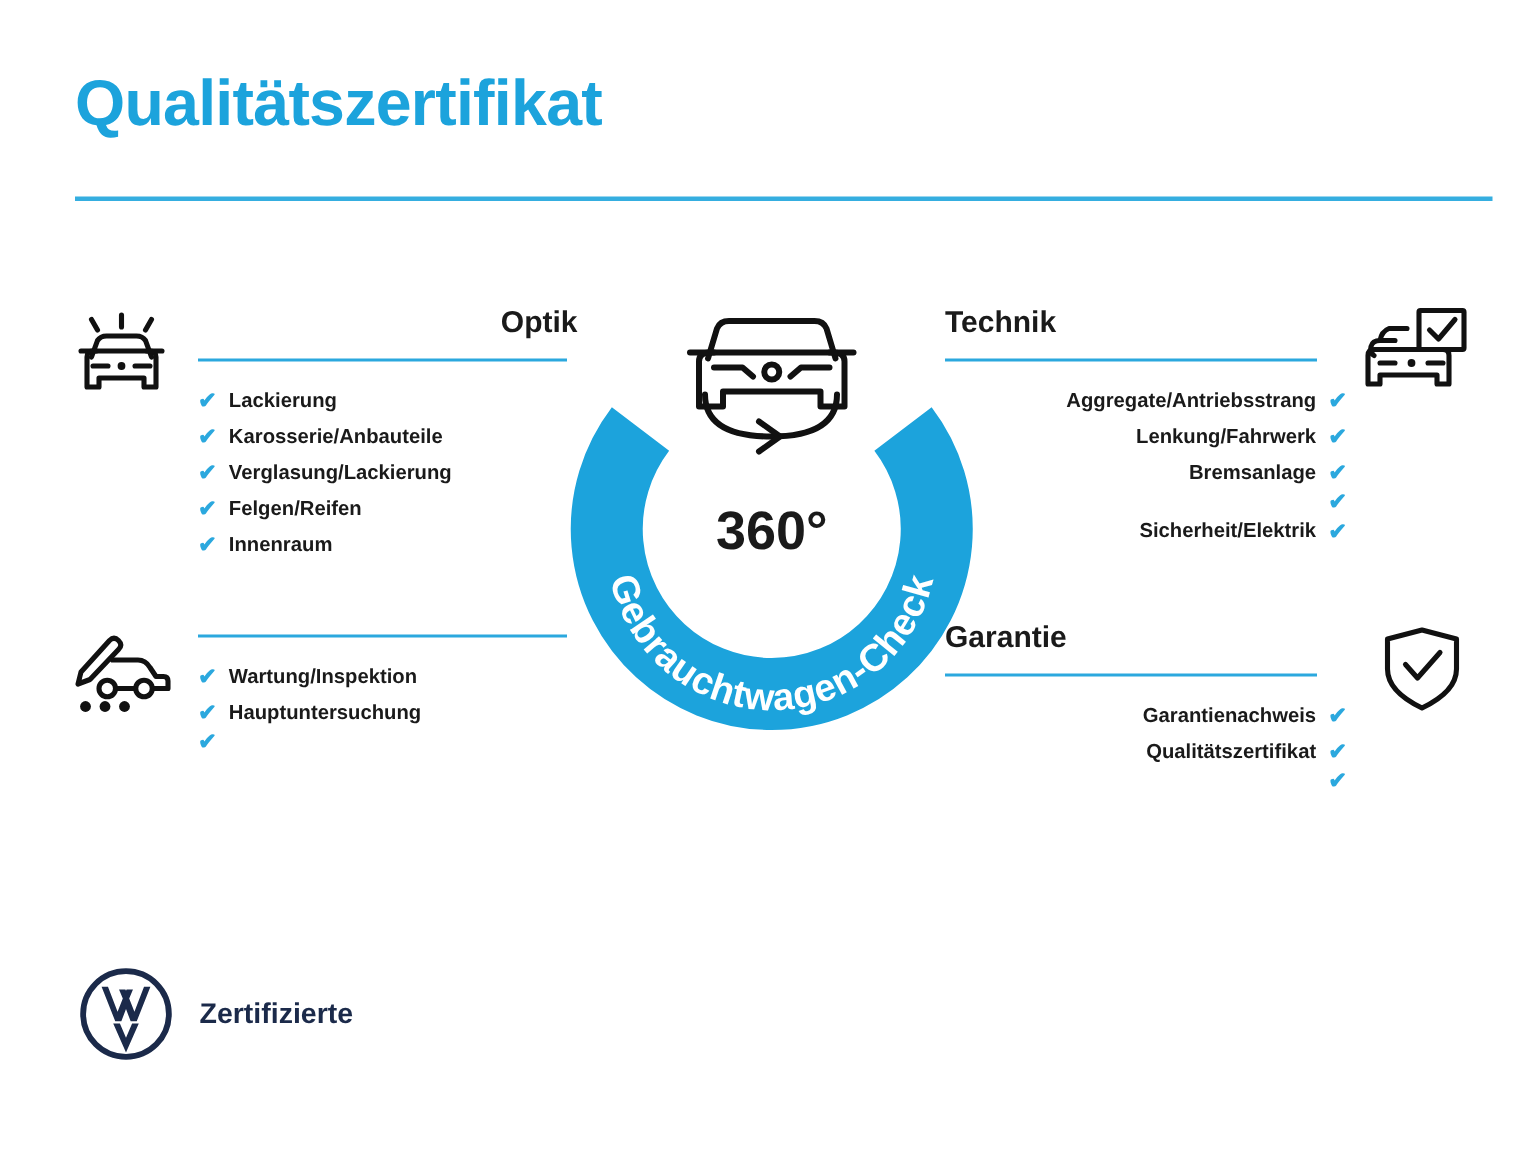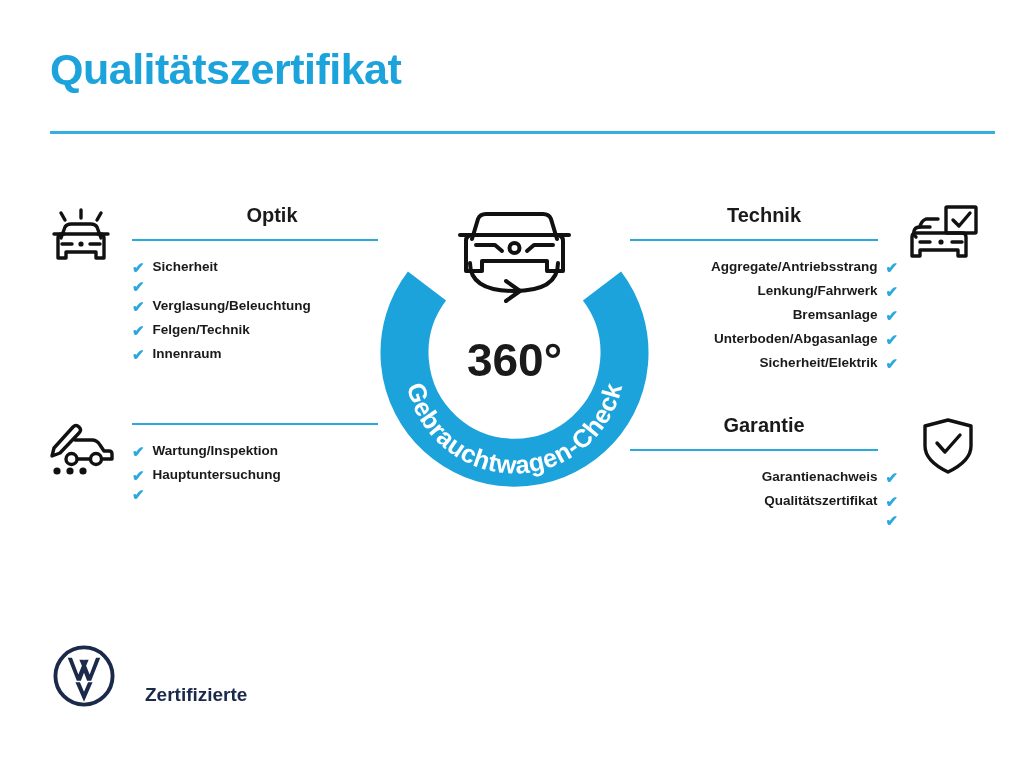--- a/index.html
+++ b/index.html
@@ -54,22 +54,22 @@
   .block-topright { top: 205px; }
   .block-botright { top: 415px; }
 
   .block-heading {
     font-size: 20px;
     font-weight: bold;
     color: #1A1A1A;
     line-height: 1;
     height: 26px;
   }
-  .block-left .block-heading  { margin-left: 114px; text-align: center; }
-  .block-right .block-heading { margin-right: 82px; text-align: center; }
+  .block-left .block-heading  { margin-left: 114px; text-align: right; }
+  .block-right .block-heading { margin-right: 82px; text-align: left; }
 
   .heading-rule {
     height: 2px;
     background: #2BA8DE;
     margin-top: 8px;
   }
   .block-left .heading-rule  { margin-left: 87px; width: 246px; }
   .block-right .heading-rule { margin-right: 82px; width: 248px; }
 
   .check-list {
@@ -120,35 +120,34 @@
     width: 285px;
     height: 300px;
   }
   .badge svg { display: block; }
   .badge-center-label {
     position: absolute;
     left: 0;
     top: 143px;
     width: 285px;
     text-align: center;
-    font-size: 46px;
+    font-size: 36px;
     font-weight: bold;
     color: #1A1A1A;
     letter-spacing: 0px;
     pointer-events: none;
   }
 
   
   .footer {
     position: absolute;
     left: 53px;
     top: 645px;
     display: flex;
-    align-items: flex-end;
-    gap: 12px;
+    align-items: center;
   }
   .vw-mark { width: 62px; height: 62px; }
   .footer-text {
     margin-left: 18px;
     font-size: 19px;
     font-weight: bold;
     color: #1B2A4A;
     line-height: 25px;
   }
 </style>
@@ -207,32 +206,33 @@
       <polyline points="25,28 33,37 48,20"></polyline>
     </svg>
   </div>
 
   <div class="block block-left block-topleft">
     <div class="block-heading">Optik</div>
     <div class="heading-rule"></div>
     <ul class="check-list">
       <li>
           <span class="tick">✔</span>
-          <span>Sicherheit</span>
-        </li>
-      <li>
-          <span class="tick">✔</span>
-        </li>
-      <li>
-          <span class="tick">✔</span>
-          <span>Verglasung/Beleuchtung</span>
-        </li>
-      <li>
-          <span class="tick">✔</span>
-          <span>Felgen/Technik</span>
+          <span>Lackierung</span>
+        </li>
+      <li>
+          <span class="tick">✔</span>
+          <span>Karosserie/Anbauteile</span>
+        </li>
+      <li>
+          <span class="tick">✔</span>
+          <span>Verglasung/Lackierung</span>
+        </li>
+      <li>
+          <span class="tick">✔</span>
+          <span>Felgen/Reifen</span>
         </li>
       <li>
           <span class="tick">✔</span>
           <span>Innenraum</span>
         </li>
     </ul>
   </div>
 
   <div class="block block-left block-botleft">
     <div class="heading-rule"></div>
@@ -261,21 +261,20 @@
         </li>
       <li>
           <span>Lenkung/Fahrwerk</span>
           <span class="tick">✔</span>
         </li>
       <li>
           <span>Bremsanlage</span>
           <span class="tick">✔</span>
         </li>
       <li>
-          <span>Unterboden/Abgasanlage</span>
           <span class="tick">✔</span>
         </li>
       <li>
           <span>Sicherheit/Elektrik</span>
           <span class="tick">✔</span>
         </li>
     </ul>
   </div>
 
   <div class="block block-right block-botright">

